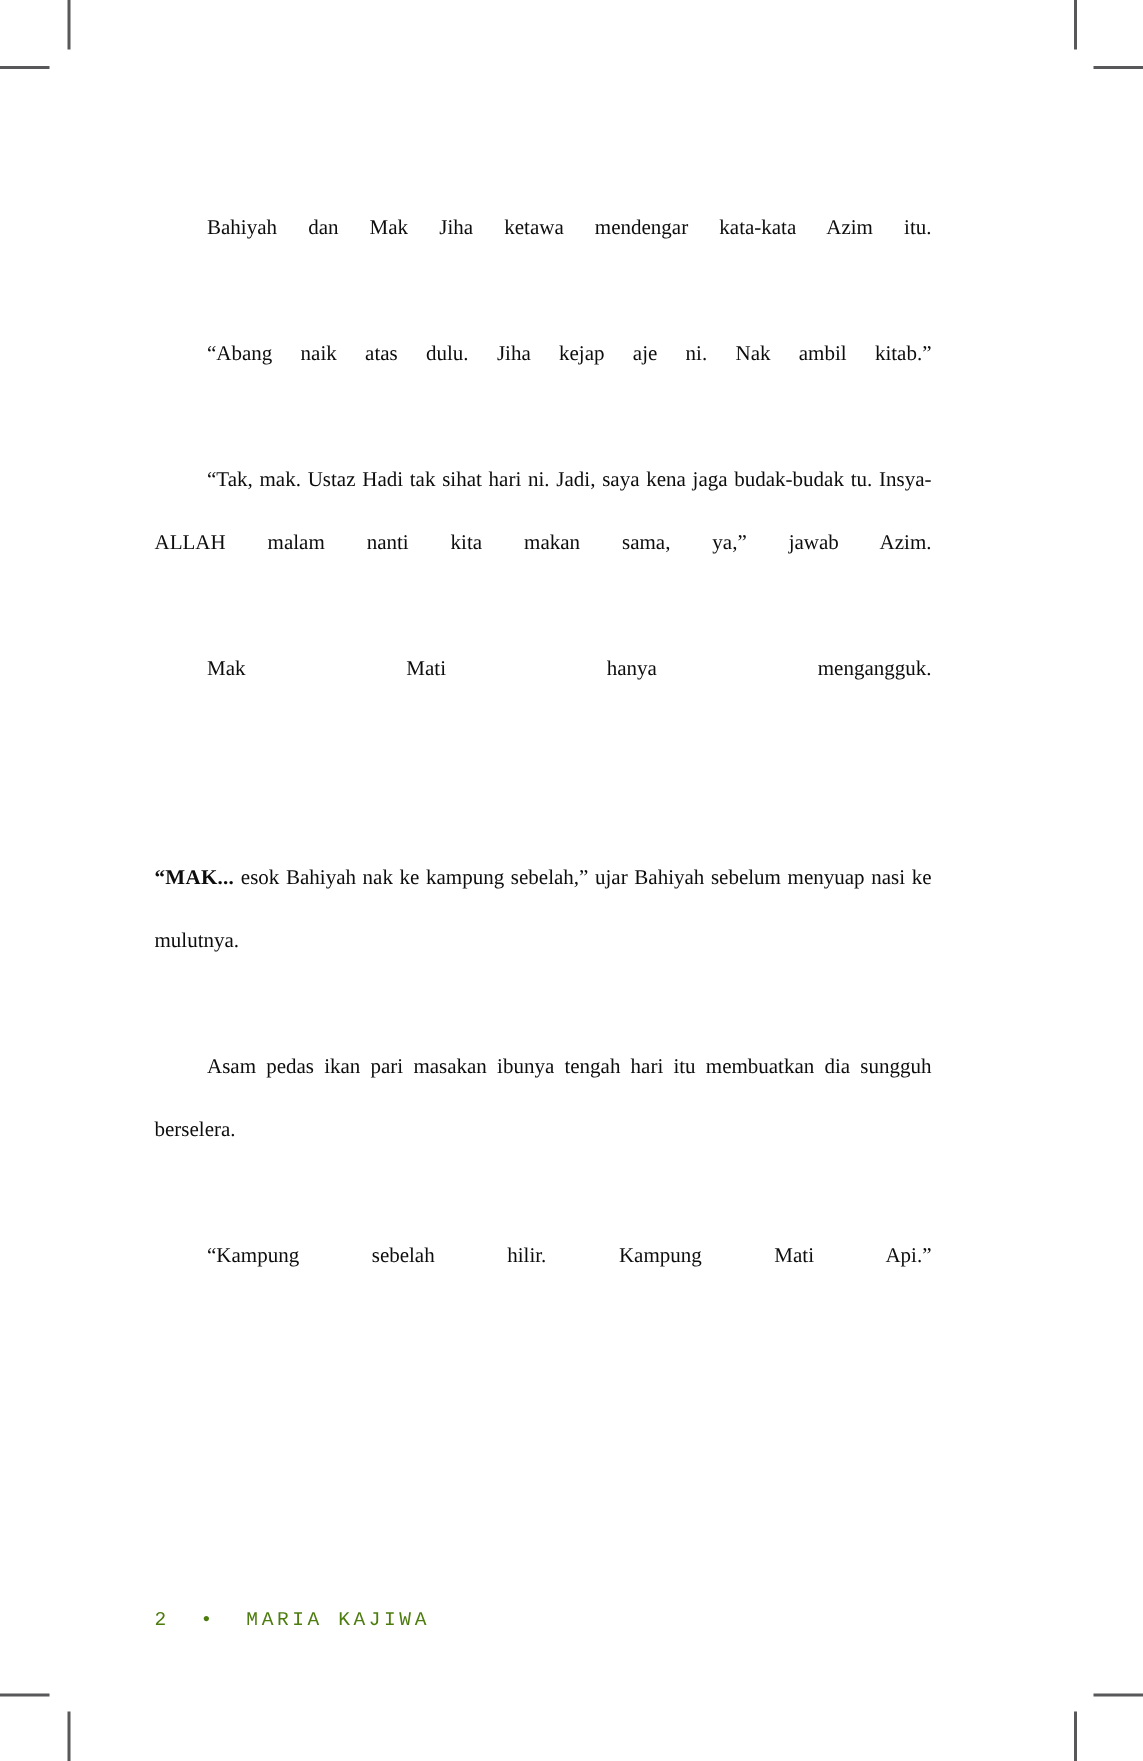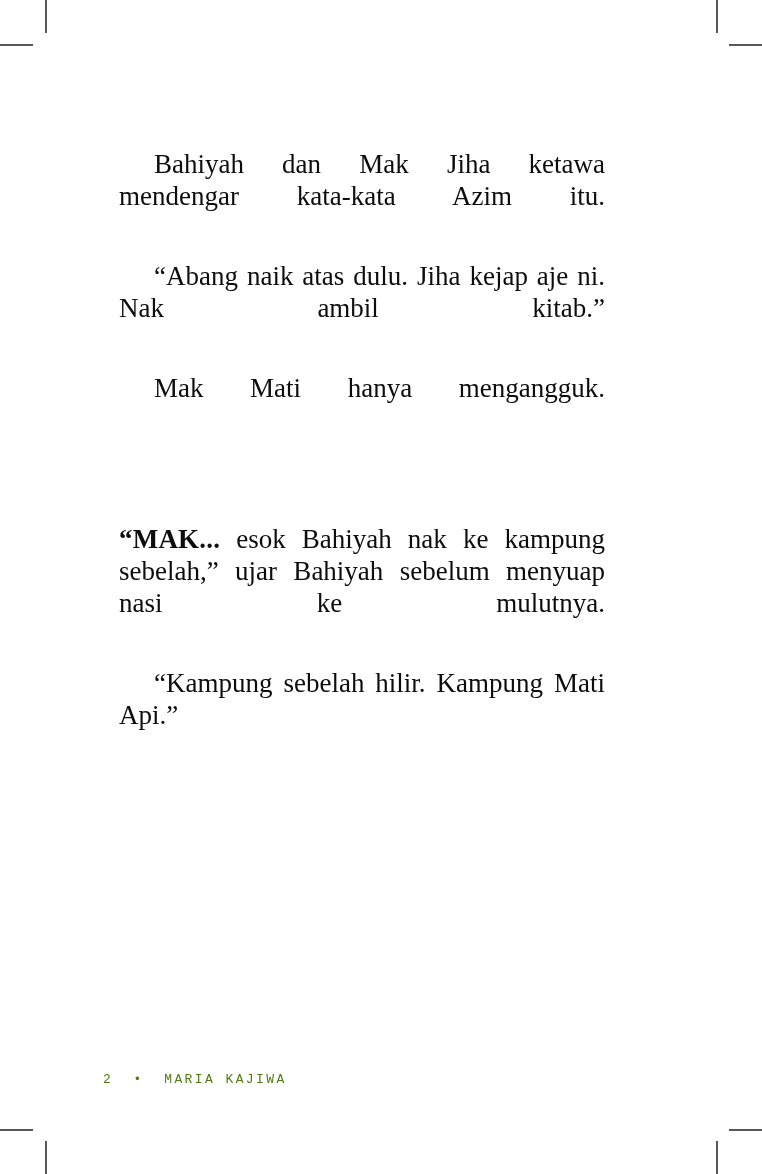--- a/index.html
+++ b/index.html
@@ -36,23 +36,23 @@
 
   
   .page-body {
     position: absolute;
     left: 103px;
     top: 132px;
     width: 518px;
   }
 
   .para {
-    margin: 16px;
-    font-size: 27px;
-    line-height: 32px;
+    margin: 0;
+    font-size: 14px;
+    line-height: 42px;
     text-align: justify;
     text-justify: inter-word;
     text-indent: 35px;
     hyphens: manual;
     word-spacing: 0.1px;
   }
   .para.no-indent { text-indent: 0; }
 
   
   .para:after {
@@ -93,23 +93,25 @@
 <div class="crop crop-v crop-bl-v"></div>
 <div class="crop crop-h crop-bl-h"></div>
 
 <div class="crop crop-v crop-br-v"></div>
 <div class="crop crop-h crop-br-h"></div>
 
 <div class="page-body">
 
   <p class="para">Bahiyah dan Mak Jiha ketawa mendengar kata-kata Azim itu.</p>
   <p class="para">“Abang naik atas dulu. Jiha kejap aje ni. Nak ambil kitab.”</p>
+  <p class="para">“Tak, mak. Ustaz Hadi tak sihat hari ni. Jadi, saya kena jaga budak-budak tu. Insya-ALLAH malam nanti kita makan sama, ya,” jawab Azim.</p>
   <p class="para">Mak Mati hanya mengangguk.</p>
 
   <div class="section-gap"></div>
 
   <p class="para no-indent"><span class="lead-caps">“MAK...</span><span> esok Bahiyah nak ke kampung sebelah,” ujar Bahiyah sebelum menyuap nasi ke mulutnya.</span></p>
 
+  <p class="para">Asam pedas ikan pari masakan ibunya tengah hari itu membuatkan dia sungguh berselera.</p>
   <p class="para">“Kampung sebelah hilir. Kampung Mati Api.”</p>
 
 </div>
 
 <div class="folio"><span>2</span><span class="dot">&nbsp;&nbsp;•&nbsp;&nbsp;</span><span>MARIA KAJIWA</span></div>
 
 </body></html>

